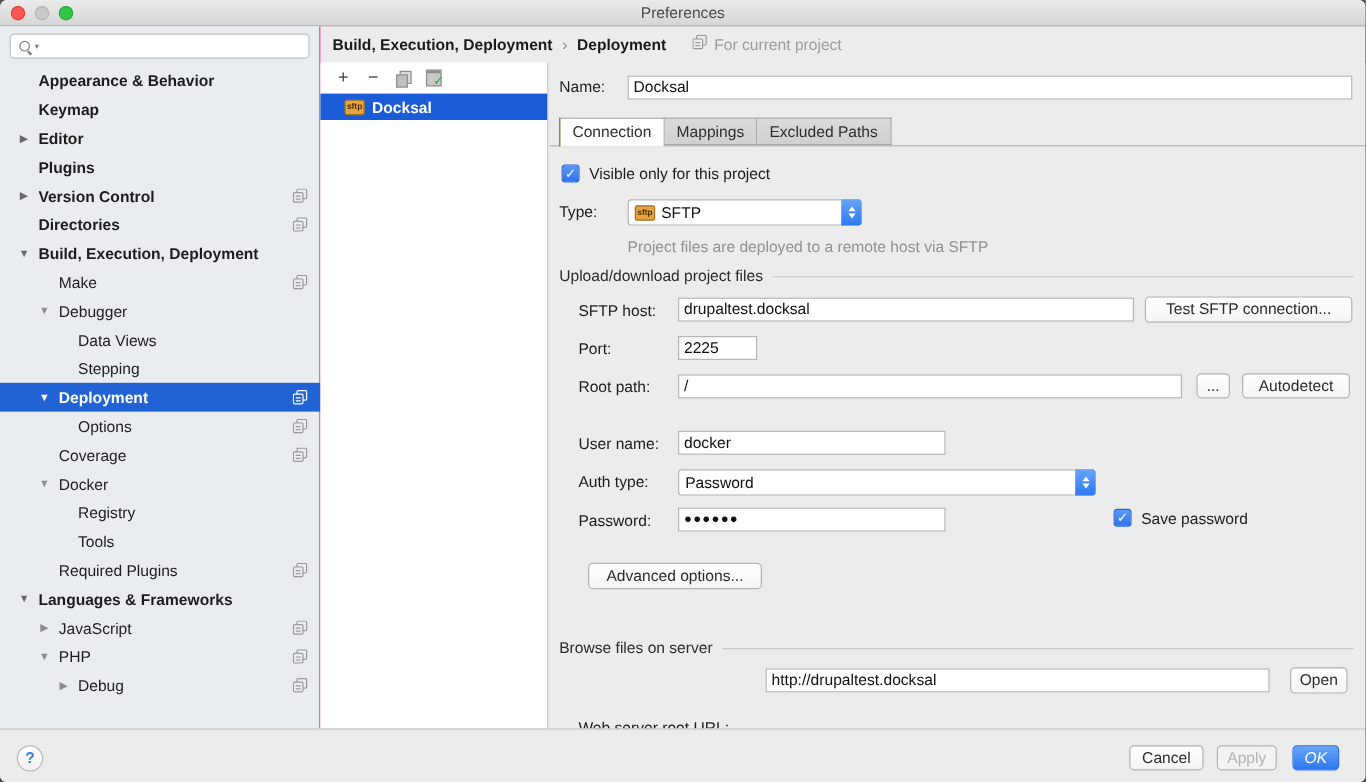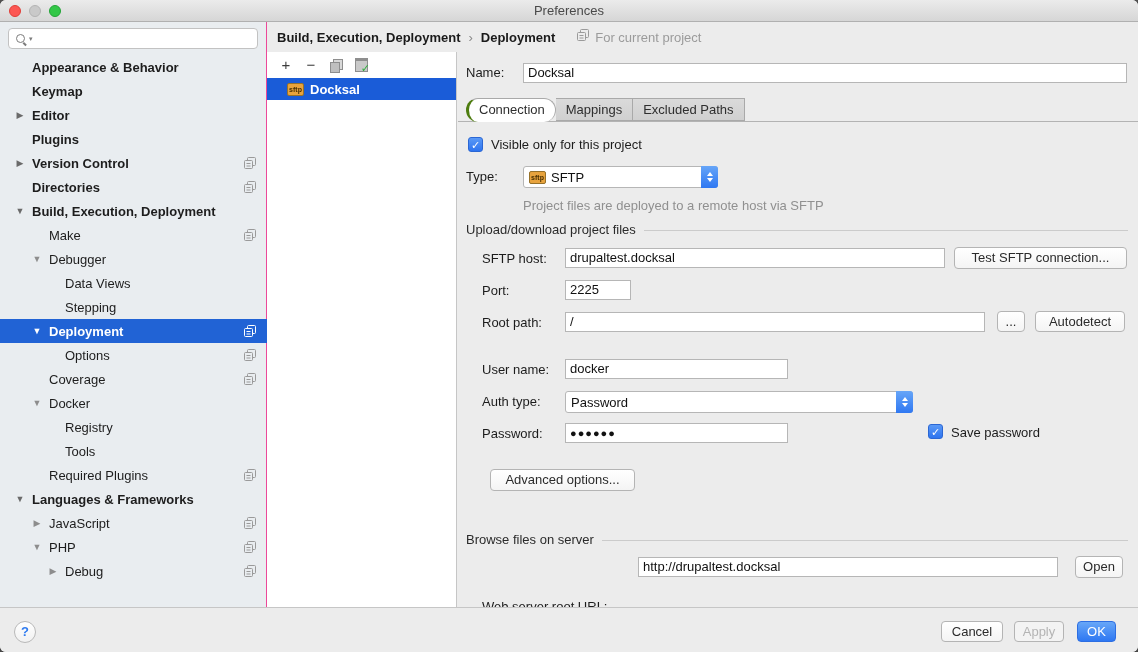--- a/index.html
+++ b/index.html
@@ -94,33 +94,33 @@
     border-radius:4px; font-size:13px; color:#2b2b2b; text-align:center; height:22px; line-height:20px;
     font-family:"Liberation Sans",sans-serif; cursor:default; }
   .section{ position:absolute; left:8px; right:10px; display:flex; align-items:center; font-size:13px; color:#2b2b2b; }
   .section .rule{ flex:1; border-top:1px solid #cbcbcb; margin-left:8px; margin-top:2px; }
   .hint{ position:absolute; font-size:13px; color:#909090;text-align:center; }
 
   
   .tabbar{ position:absolute; left:8px; top:46px; height:24px; display:flex; z-index:2; }
   .tab{ padding:0 10px; height:23px; line-height:22px; font-size:13px; color:#2e2e2e;
     background:linear-gradient(#dadada,#d0d0d0); border:1px solid #a9a9a9; border-left:none; }
-  .tab:first-child{ border-left:3px solid #4d7c0f;border-radius:12px; }
+  .tab:first-child{ border-left:1px solid #4d7c0f; }
   .tab.active{ background:#fff; height:24px; border-bottom:none; }
   .tabline{ position:absolute; left:0; right:0; top:69px; height:1px; background:#b3b3b3; z-index:1; }
 
   
   .footer{ position:absolute; left:0; top:607px; width:100%; height:45px; background:#ececec;
     border-top:1px solid #c6c6c6; }
   .helpbtn{ position:absolute; left:14px; top:13px; width:22px; height:22px; border-radius:50%;
     background:linear-gradient(#ffffff,#f1f1f1); border:1px solid #b9b9b9; color:#2f7bf0;
     font-size:13px; font-weight:bold; text-align:center; line-height:20px; }
   .footer .btn{ top:13px; height:21px; line-height:19px; }
   .btn.disabled{ color:#b4b4b4; background:#f3f3f3; }
-  .btn.primary{ background:linear-gradient(#67a7f8,#2e77f2); border-color:#2d6ee2; color:#fff; }
+  .btn.primary{ background:linear-gradient(#67a7f8,#2e77f2); border-color:#2d6ee2; color:#fff;font-style:italic; }
 </style>
 </head>
 <body>
 
 <div class="window">
 
   <div class="titlebar">
     <span class="tl red"></span>
     <span class="tl gray"></span>
     <span class="tl green"></span>

